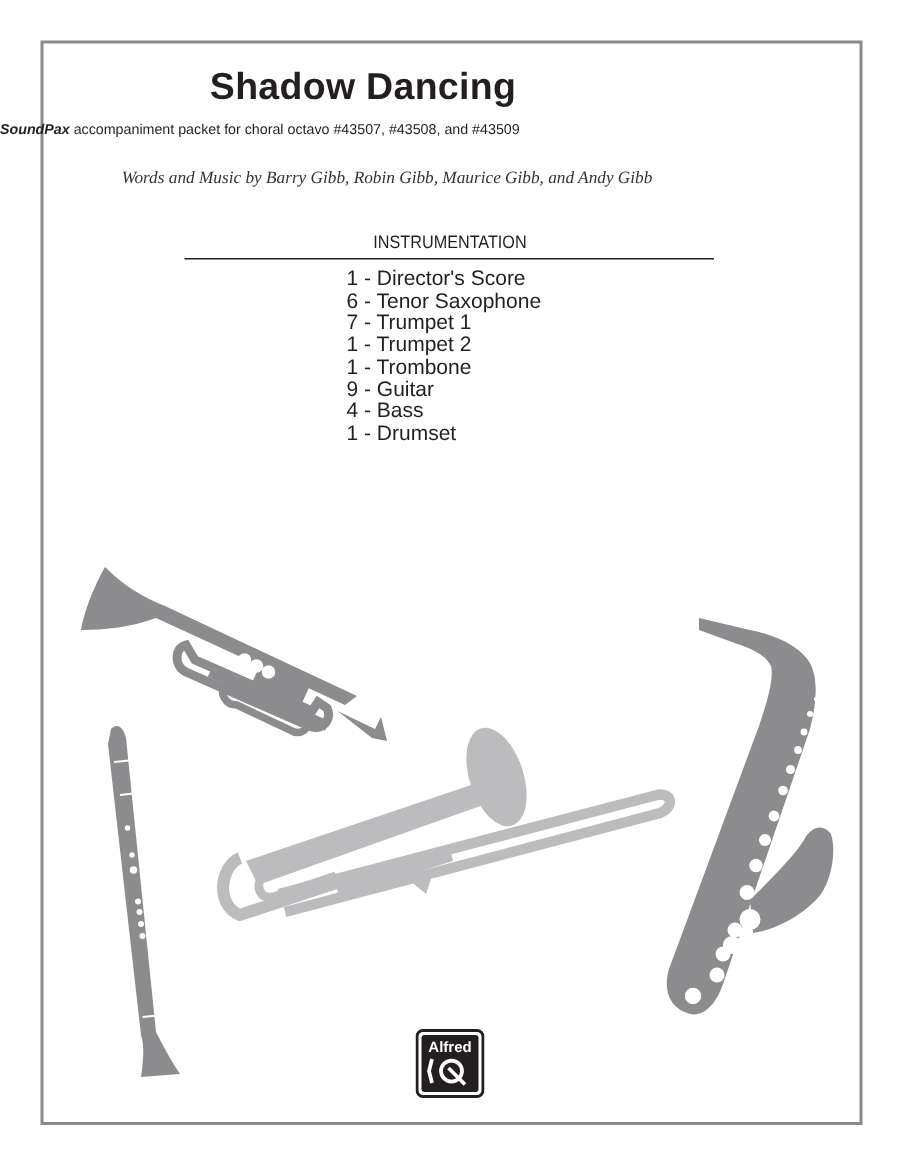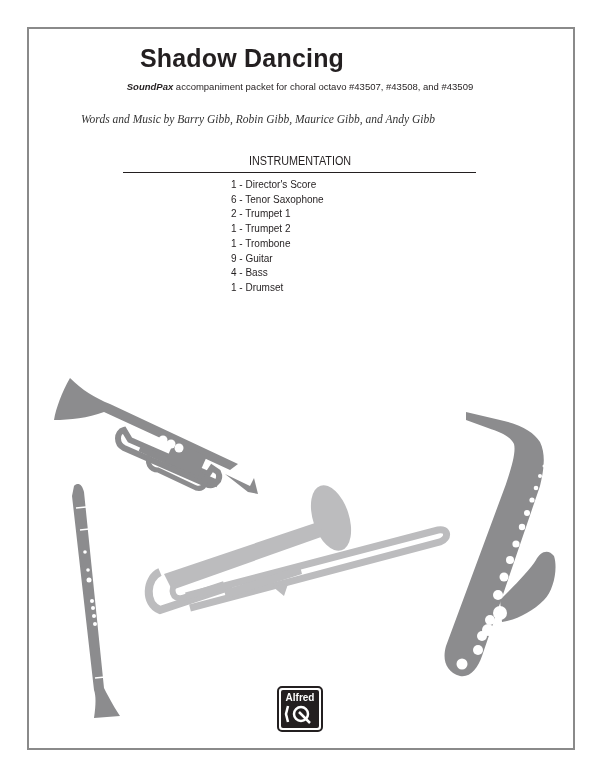--- a/index.html
+++ b/index.html
@@ -1,24 +1,24 @@
 <!DOCTYPE html>
 <html><head>
 <meta charset="utf-8">
 <style>
   html, body { margin: 0; padding: 0; background: #ffffff; }
   body { width: 600px; height: 776px; position: relative; overflow: hidden; font-family: "Liberation Sans", sans-serif; color: #231f20; }
   .frame { position: absolute; left: 27px; top: 27px; width: 544px; height: 719px; border: 2px solid #8a8a8a; box-sizing: content-box; }
   .title { position: absolute; left: 0; width: 484px; top: 44px; text-align: center; font-family: "Liberation Sans", sans-serif; font-weight: bold; font-size: 25px; letter-spacing: 0.2px; color: #231f20; }
-  .subtitle { position: absolute; left: 0; width: 600px; top: 81px; text-align: center; font-size: 9.5px; color: #231f20; }
+  .subtitle { position: absolute; left: 0; width: 600px; top: 81px; font-size: 9.5px; color: #231f20; }
   .subtitle .brand { font-weight: bold; font-style: italic; }
   .credits { position: absolute; left: 0; width: 516px; top: 112px; text-align: center; font-family: "Liberation Serif", serif; font-style: italic; font-size: 11.5px; line-height: 14px; color: #333; }
   .instr-head { position: absolute; left: 0; width: 600px; top: 154px; text-align: center; font-size: 12px; color: #231f20; transform: scaleX(0.9); }
   .rule { position: absolute; left: 123px; width: 353px; top: 172px; height: 1px; background: #231f20; }
-  .instr-list { position: absolute; left: 231px; top: 178px; margin: 0; padding: 0; list-style: none; font-size: 10px; line-height: 14.7px; color: #231f20; }
+  .instr-list { position: absolute; left: 231px; top: 178px; margin: 0; padding: 0; list-style: none; font-size: 14px; line-height: 14.7px; color: #231f20; }
   .art { position: absolute; left: 0; top: 0; }
   .logo { position: absolute; left: 277px; top: 686px; width: 46px; height: 46px; }
 </style>
 </head>
 <body>
 
 <div class="frame"></div>
 
 <div class="title">Shadow Dancing</div>
 
@@ -27,21 +27,21 @@
 <div class="credits">
   <div>Words and Music by Barry Gibb, Robin Gibb, Maurice Gibb, and Andy Gibb</div>
 </div>
 
 <div class="instr-head">INSTRUMENTATION</div>
 <div class="rule"></div>
 
 <ul class="instr-list">
   <li>1 - Director's Score</li>
   <li>6 - Tenor Saxophone</li>
-  <li>2 - Trumpet 1</li>
+  <li>7 - Trumpet 1</li>
   <li>1 - Trumpet 2</li>
   <li>1 - Trombone</li>
   <li>9 - Guitar</li>
   <li>4 - Bass</li>
   <li>1 - Drumset</li>
 </ul>
 
 <svg class="art" width="600" height="776" viewBox="0 0 600 776">
 
   <g fill="#8c8c8e">

